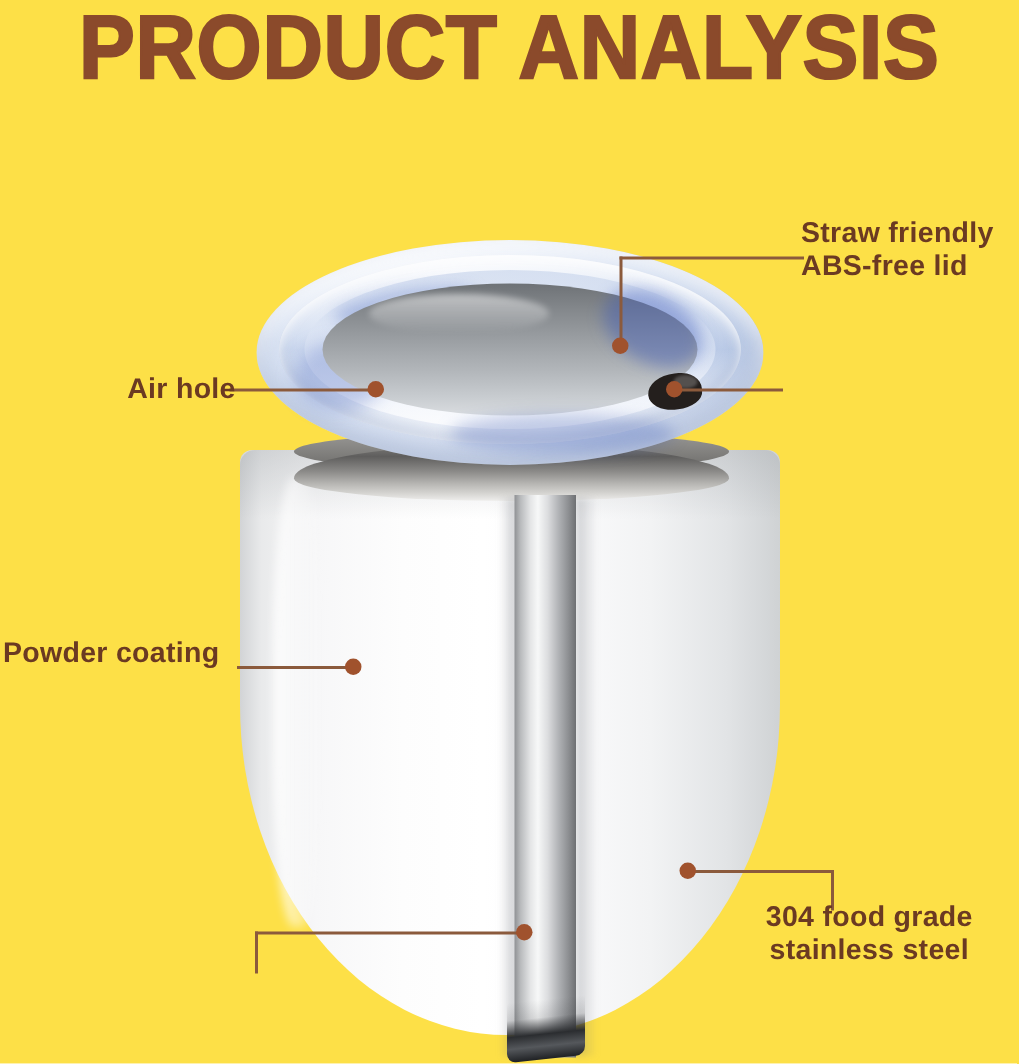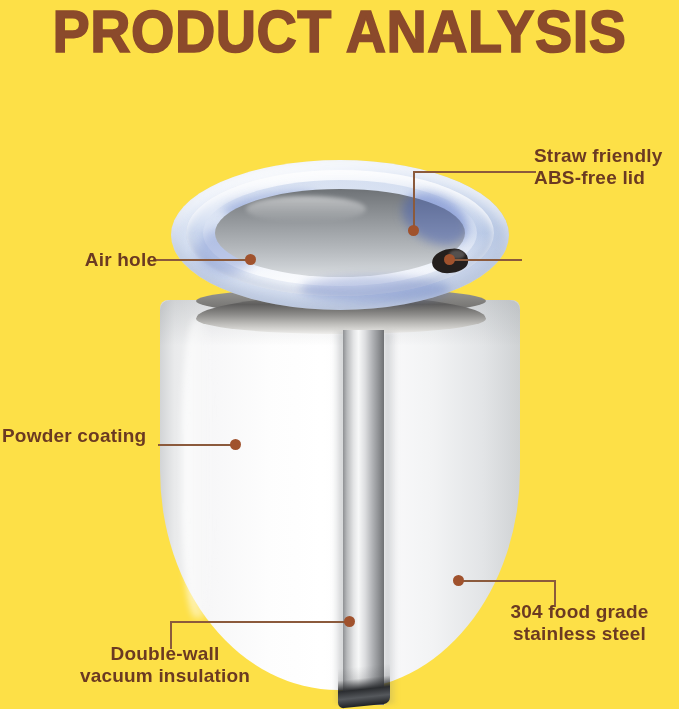--- a/index.html
+++ b/index.html
@@ -343,22 +343,20 @@
   <div class="dot" style="left:245px; top:254px;"></div>
   <div class="label left-al" style="left:76px; top:249px; width:90px; text-align:center;">Air hole</div>
 
   <div class="leader leader-h" style="left:158px; top:444px; width:78px;"></div>
   <div class="dot" style="left:230px; top:439px;"></div>
   <div class="label left-al" style="left:2px; top:425px; width:152px; text-align:left;">Powder coating</div>
 
   <div class="leader leader-h" style="left:170px; top:621px; width:179px;"></div>
   <div class="leader leader-v" style="left:170px; top:621px; height:28px;"></div>
   <div class="dot" style="left:344px; top:616px;"></div>
-  <div class="label" style="left:60px; top:643px; width:210px; text-align:center;">Double-wall
-vacuum insulation</div>
 
   <div class="leader leader-h" style="left:462px; top:580px; width:94px;"></div>
   <div class="leader leader-v" style="left:554px; top:580px; height:27px;"></div>
   <div class="dot" style="left:453px; top:575px;"></div>
   <div class="label" style="left:482px; top:601px; width:195px; text-align:center;">304 food grade
 stainless steel</div>
 
 </div>
 
 </body></html>

